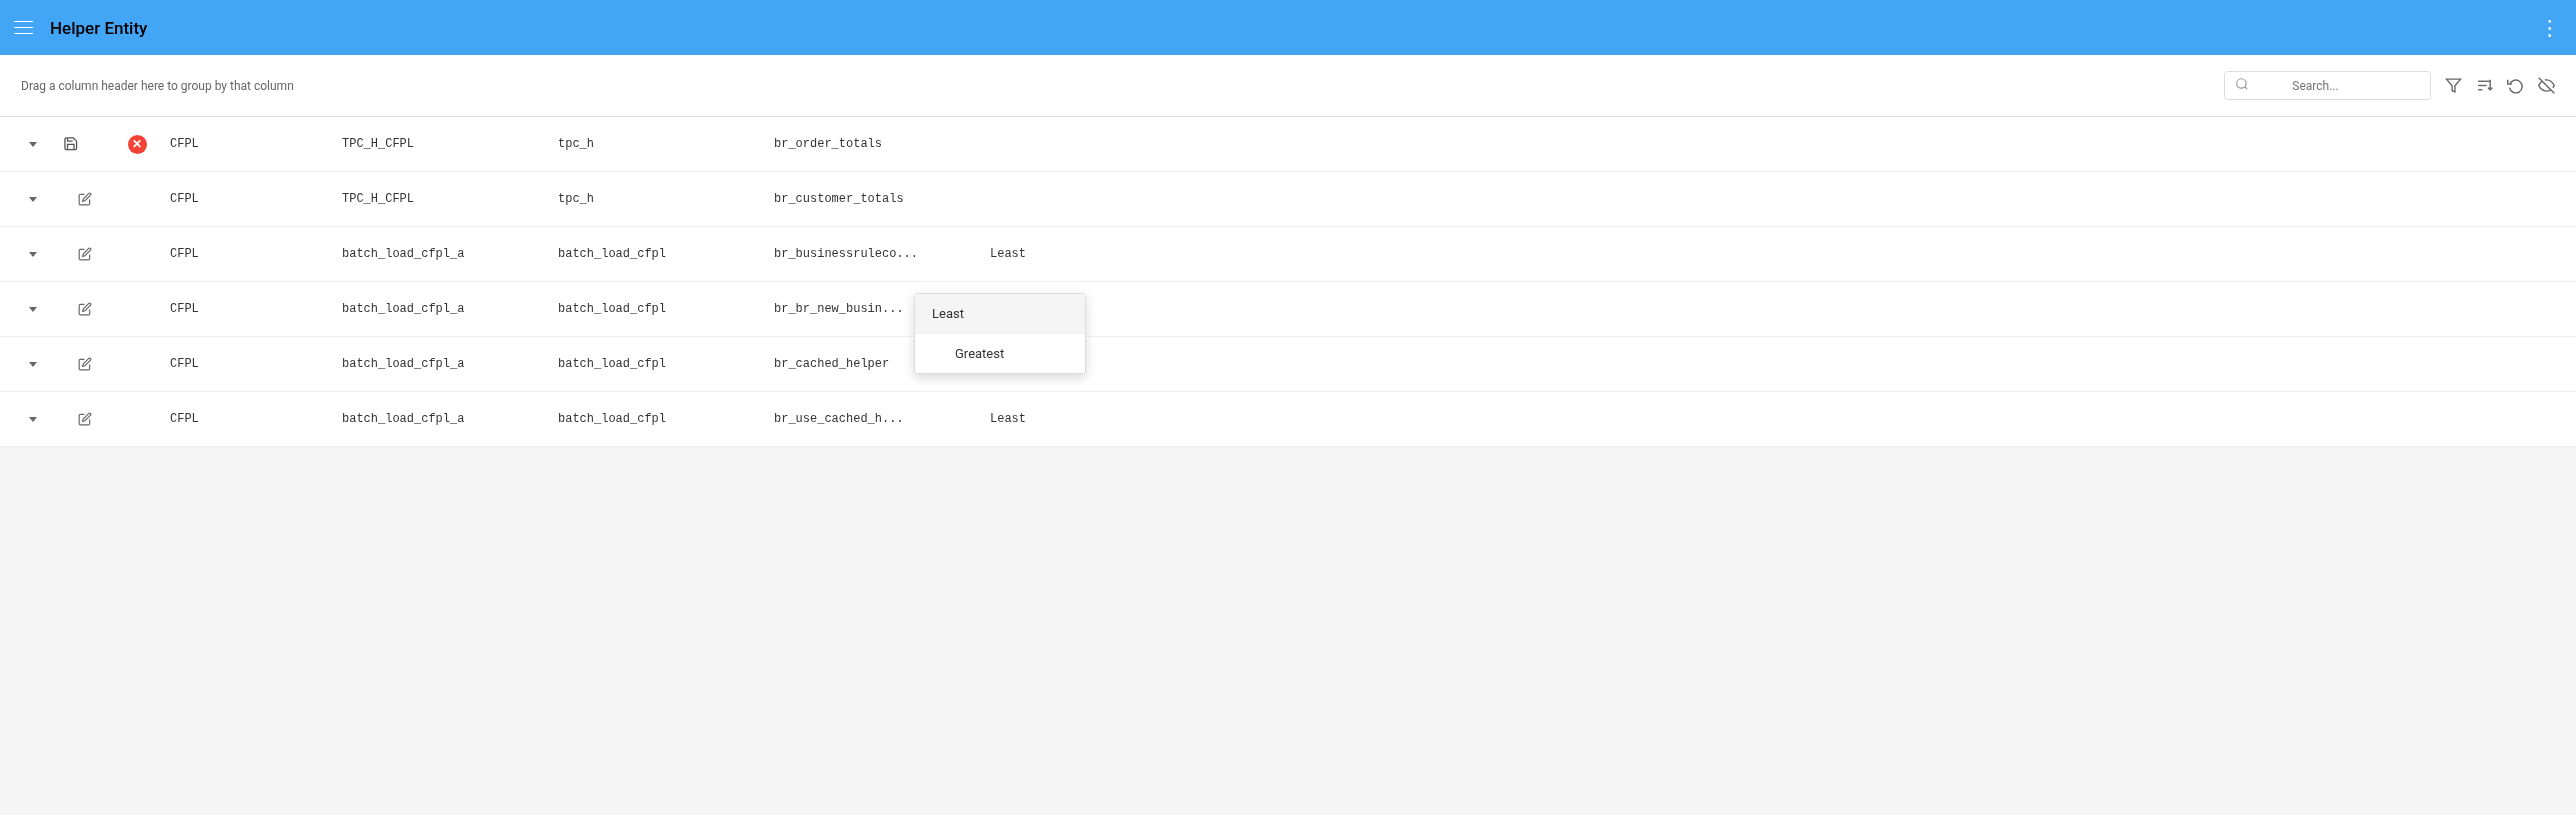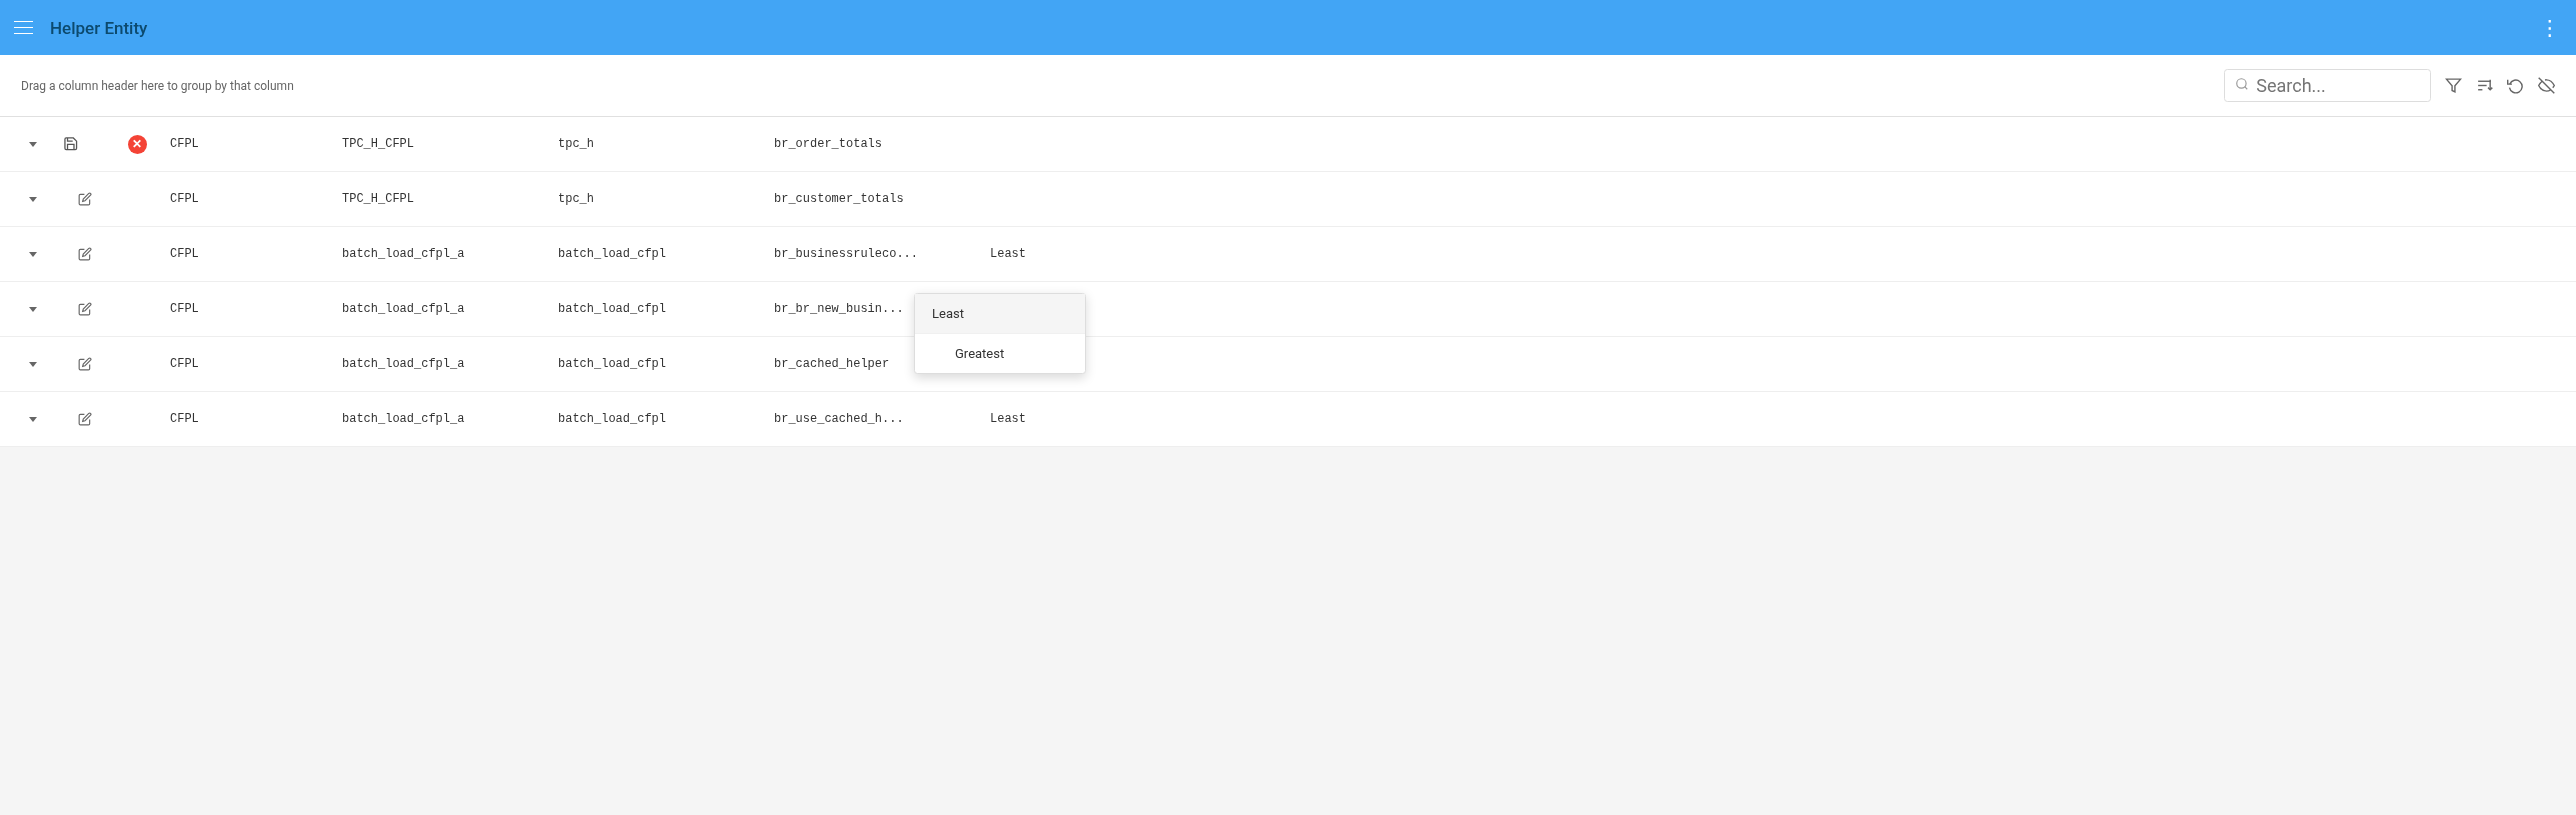--- a/index.html
+++ b/index.html
@@ -40,21 +40,21 @@
     }
 
     .menu-icon span {
       display: block;
       width: 19px;
       height: 1.7px;
       background: white;
     }
 
     .header-title {
-      color: #0c4a6e;
+      color: #000000;
       font-size: 17px;
       font-weight: 500;
     }
 
     .header-more {
       color: white;
       font-size: 21px;
       cursor: pointer;
       letter-spacing: 1.7px;
     }
@@ -92,24 +92,25 @@
     }
 
     .search-icon-svg {
       color: #999;
       font-size: 14px;
     }
 
     .search-input {
       border: none;
       outline: none;
-      font-size: 18px;
+      font-size: 12px;
       color: #999;
       width: 155px;
       background: transparent;
+      margin-left: 36px;
     }
 
     .toolbar-icon {
       color: #666;
       font-size: 17px;
       cursor: pointer;
       display: flex;
       align-items: center;
     }
 

